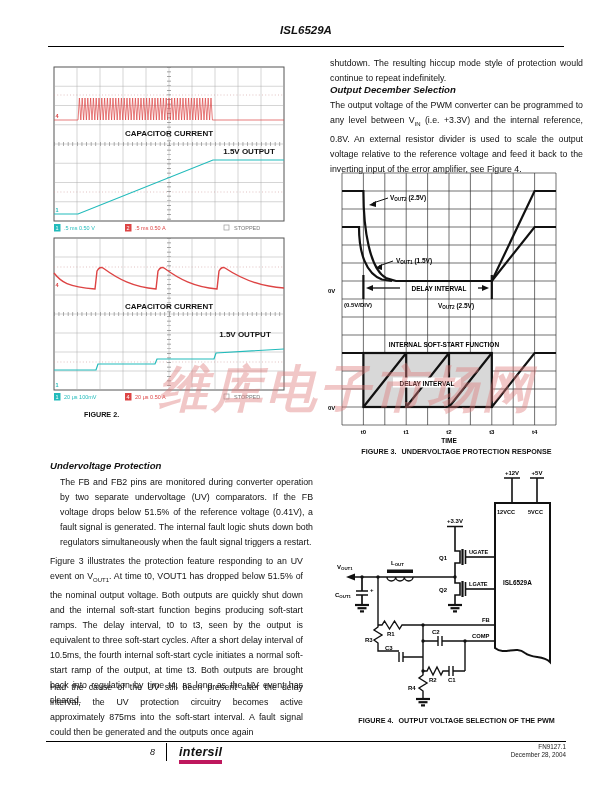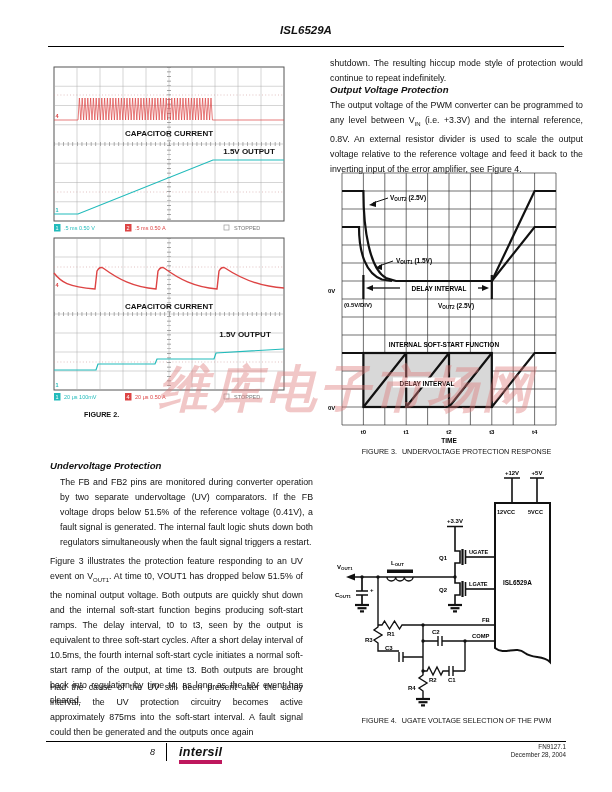--- a/index.html
+++ b/index.html
@@ -10,21 +10,21 @@
   .abs{position:absolute;}
   .doc-title{width:612px;text-align:center;font-size:11.5px;font-weight:bold;font-style:italic;}
   .rule{background:#000;height:1px;}
   .body-text{font-size:8.8px;line-height:15px;text-align:justify;margin:0;}
   .sec-head{font-size:9.6px;font-weight:bold;font-style:italic;margin:0;}
   .cap{font-size:7.2px;font-weight:bold;line-height:10.3px;margin-left:26px;}
   .cap-row{display:flex;}
   .cap-label{white-space:nowrap;margin-right:4px;}
   sub{font-size:0.68em;}
   svg text{font-family:"Liberation Sans", sans-serif;}
-  .fig-caption{font-size:7.2px;font-weight:normal;text-align:center;}
+  .fig-caption{font-size:7.2px;font-weight:bold;text-align:center;}
   .fig-caption .lbl{margin-right:5px;}
   .watermark{
     font-size:50px;letter-spacing:4px;color:rgba(221,122,122,0.42);
     white-space:nowrap;pointer-events:none;z-index:30;font-weight:bold;font-style:italic;
   }
   .footer-small{font-size:6.3px;text-align:right;line-height:8px;color:#222;}
   .page-num{font-size:9px;font-style:italic;}
   .logo{font-size:12.5px;font-weight:bold;font-style:italic;letter-spacing:0.3px;border-bottom:4px solid #be185d;padding-bottom:1px;}
 </style>
 </head>
@@ -91,21 +91,21 @@
 <div class="abs cap cap-row" style="top:410px;left:58px;width:238px;">
   <span class="cap-label">FIGURE 2.</span>
 </div>
 
 <h3 class="abs sec-head" style="top:460px;left:50px;">Undervoltage Protection</h3>
 <p class="abs body-text" style="top:475px;left:50px;width:253px;margin-left:10px;">The FB and FB2 pins are monitored during converter operation by two separate undervoltage (UV) comparators. If the FB voltage drops below 51.5% of the reference voltage (0.41V), a fault signal is generated. The internal fault logic shuts down both regulators simultaneously when the fault signal triggers a restart.</p>
 <p class="abs body-text" style="top:554px;left:50px;width:253px;"><span>Figure 3 illustrates the protection feature responding to an UV event on V</span><sub>OUT1</sub><span>. At time t0, VOUT1 has dropped below 51.5% of the nominal output voltage. Both outputs are quickly shut down and the internal soft-start function begins producing soft-start ramps. The delay interval, t0 to t3, seen by the output is equivalent to three soft-start cycles. After a short delay interval of 10.5ms, the fourth internal soft-start cycle initiates a normal soft-start ramp of the output, at time t3. Both outputs are brought back into regulation by time t4, as long as the UV event has cleared.</span></p>
 <p class="abs body-text" style="top:680px;left:50px;width:253px;">Had the cause of the UV still been present after the delay interval, the UV protection circuitry becomes active approximately 875ms into the soft-start interval. A fault signal could then be generated and the outputs once again</p>
 
 <p class="abs body-text" style="top:56px;left:330px;width:253px;">shutdown. The resulting hiccup mode style of protection would continue to repeat indefinitely.</p>
-<h3 class="abs sec-head" style="top:84px;left:330px;">Output Voltage Protection</h3>
+<h3 class="abs sec-head" style="top:84px;left:330px;">Output December Selection</h3>
 <p class="abs body-text" style="top:98px;left:330px;width:253px;"><span>The output voltage of the PWM converter can be programmed to any level between V</span><sub>IN</sub><span> (i.e. +3.3V) and the internal reference, 0.8V. An external resistor divider is used to scale the output voltage relative to the reference voltage and feed it back to the inverting input of the error amplifier, see Figure 4.</span></p>
 
 <svg class="abs" style="top:171px;left:326px;" width="253" height="274" viewBox="0 0 253 274">
   <path d="M16,2V254M37.4,2V254M58.8,2V254M80.2,2V254M101.6,2V254M123,2V254M144.4,2V254M165.8,2V254M187.2,2V254M208.6,2V254M230,2V254M16,2H230M16,20H230M16,38H230M16,56H230M16,74H230M16,92H230M16,110H230M16,128H230M16,146H230M16,164H230M16,182H230M16,200H230M16,218H230M16,236H230M16,254H230" stroke="#333" stroke-width="0.7" fill="none"></path>
 
   <path d="M16,20H37.4C37.4,60 44,98 60,107L70,110H165.8L208.6,20H230" fill="none" stroke="#111" stroke-width="2.2"></path>
   <path d="M16,56H33C33,82 40,103 56,108.5L66,110M165.8,110L208.6,56H230" fill="none" stroke="#111" stroke-width="2.2"></path>
   <path d="M37.4,104V128M165.8,104V128" stroke="#111" stroke-width="2.2"></path>
   <line x1="74" y1="117" x2="44" y2="117" stroke="#111" stroke-width="1.3"></line>
   <polygon points="40,117 47,114 47,120" fill="#111"></polygon>
@@ -220,21 +220,21 @@
   <path d="M88,206h4l2,-4 4,8 4,-8 4,8 2,-4h6M114,201v10M118,201v10M118,206h12M130,206V176" fill="none" stroke="#111" stroke-width="1.4"></path>
   <text x="94" y="217" font-size="6" font-weight="bold">R2</text>
   <text x="113" y="217" font-size="6" font-weight="bold">C1</text>
   <circle cx="88" cy="206" r="1.7" fill="#111"></circle>
 
   <path d="M88,206v4l-4,3 8,5 -8,5 4,3v8" fill="none" stroke="#111" stroke-width="1.4"></path>
   <text x="73" y="225" font-size="6" font-weight="bold">R4</text>
   <use href="#gnd" x="88" y="234"></use>
 </svg>
 <div class="abs fig-caption" style="top:716px;left:330px;width:253px;">
-  <span class="lbl">FIGURE 4.</span><span>UGATE VOLTAGE SELECTION OF THE PWM</span>
+  <span class="lbl">FIGURE 4.</span><span>OUTPUT VOLTAGE SELECTION OF THE PWM</span>
 </div>
 
 <div class="abs watermark" style="top:356px;left:158px;">维库电子市场网</div>
 
 <div class="abs rule" style="top:741px;left:46px;width:520px;"></div>
 <div class="abs page-num" style="top:747px;left:150px;">8</div>
 <div class="abs" style="top:743px;left:166px;width:1px;height:18px;background:#000;"></div>
 <div class="abs logo" style="top:745px;left:179px;">intersil</div>
 <div class="abs footer-small" style="top:743px;right:46px;">
   <div>FN9127.1</div>

